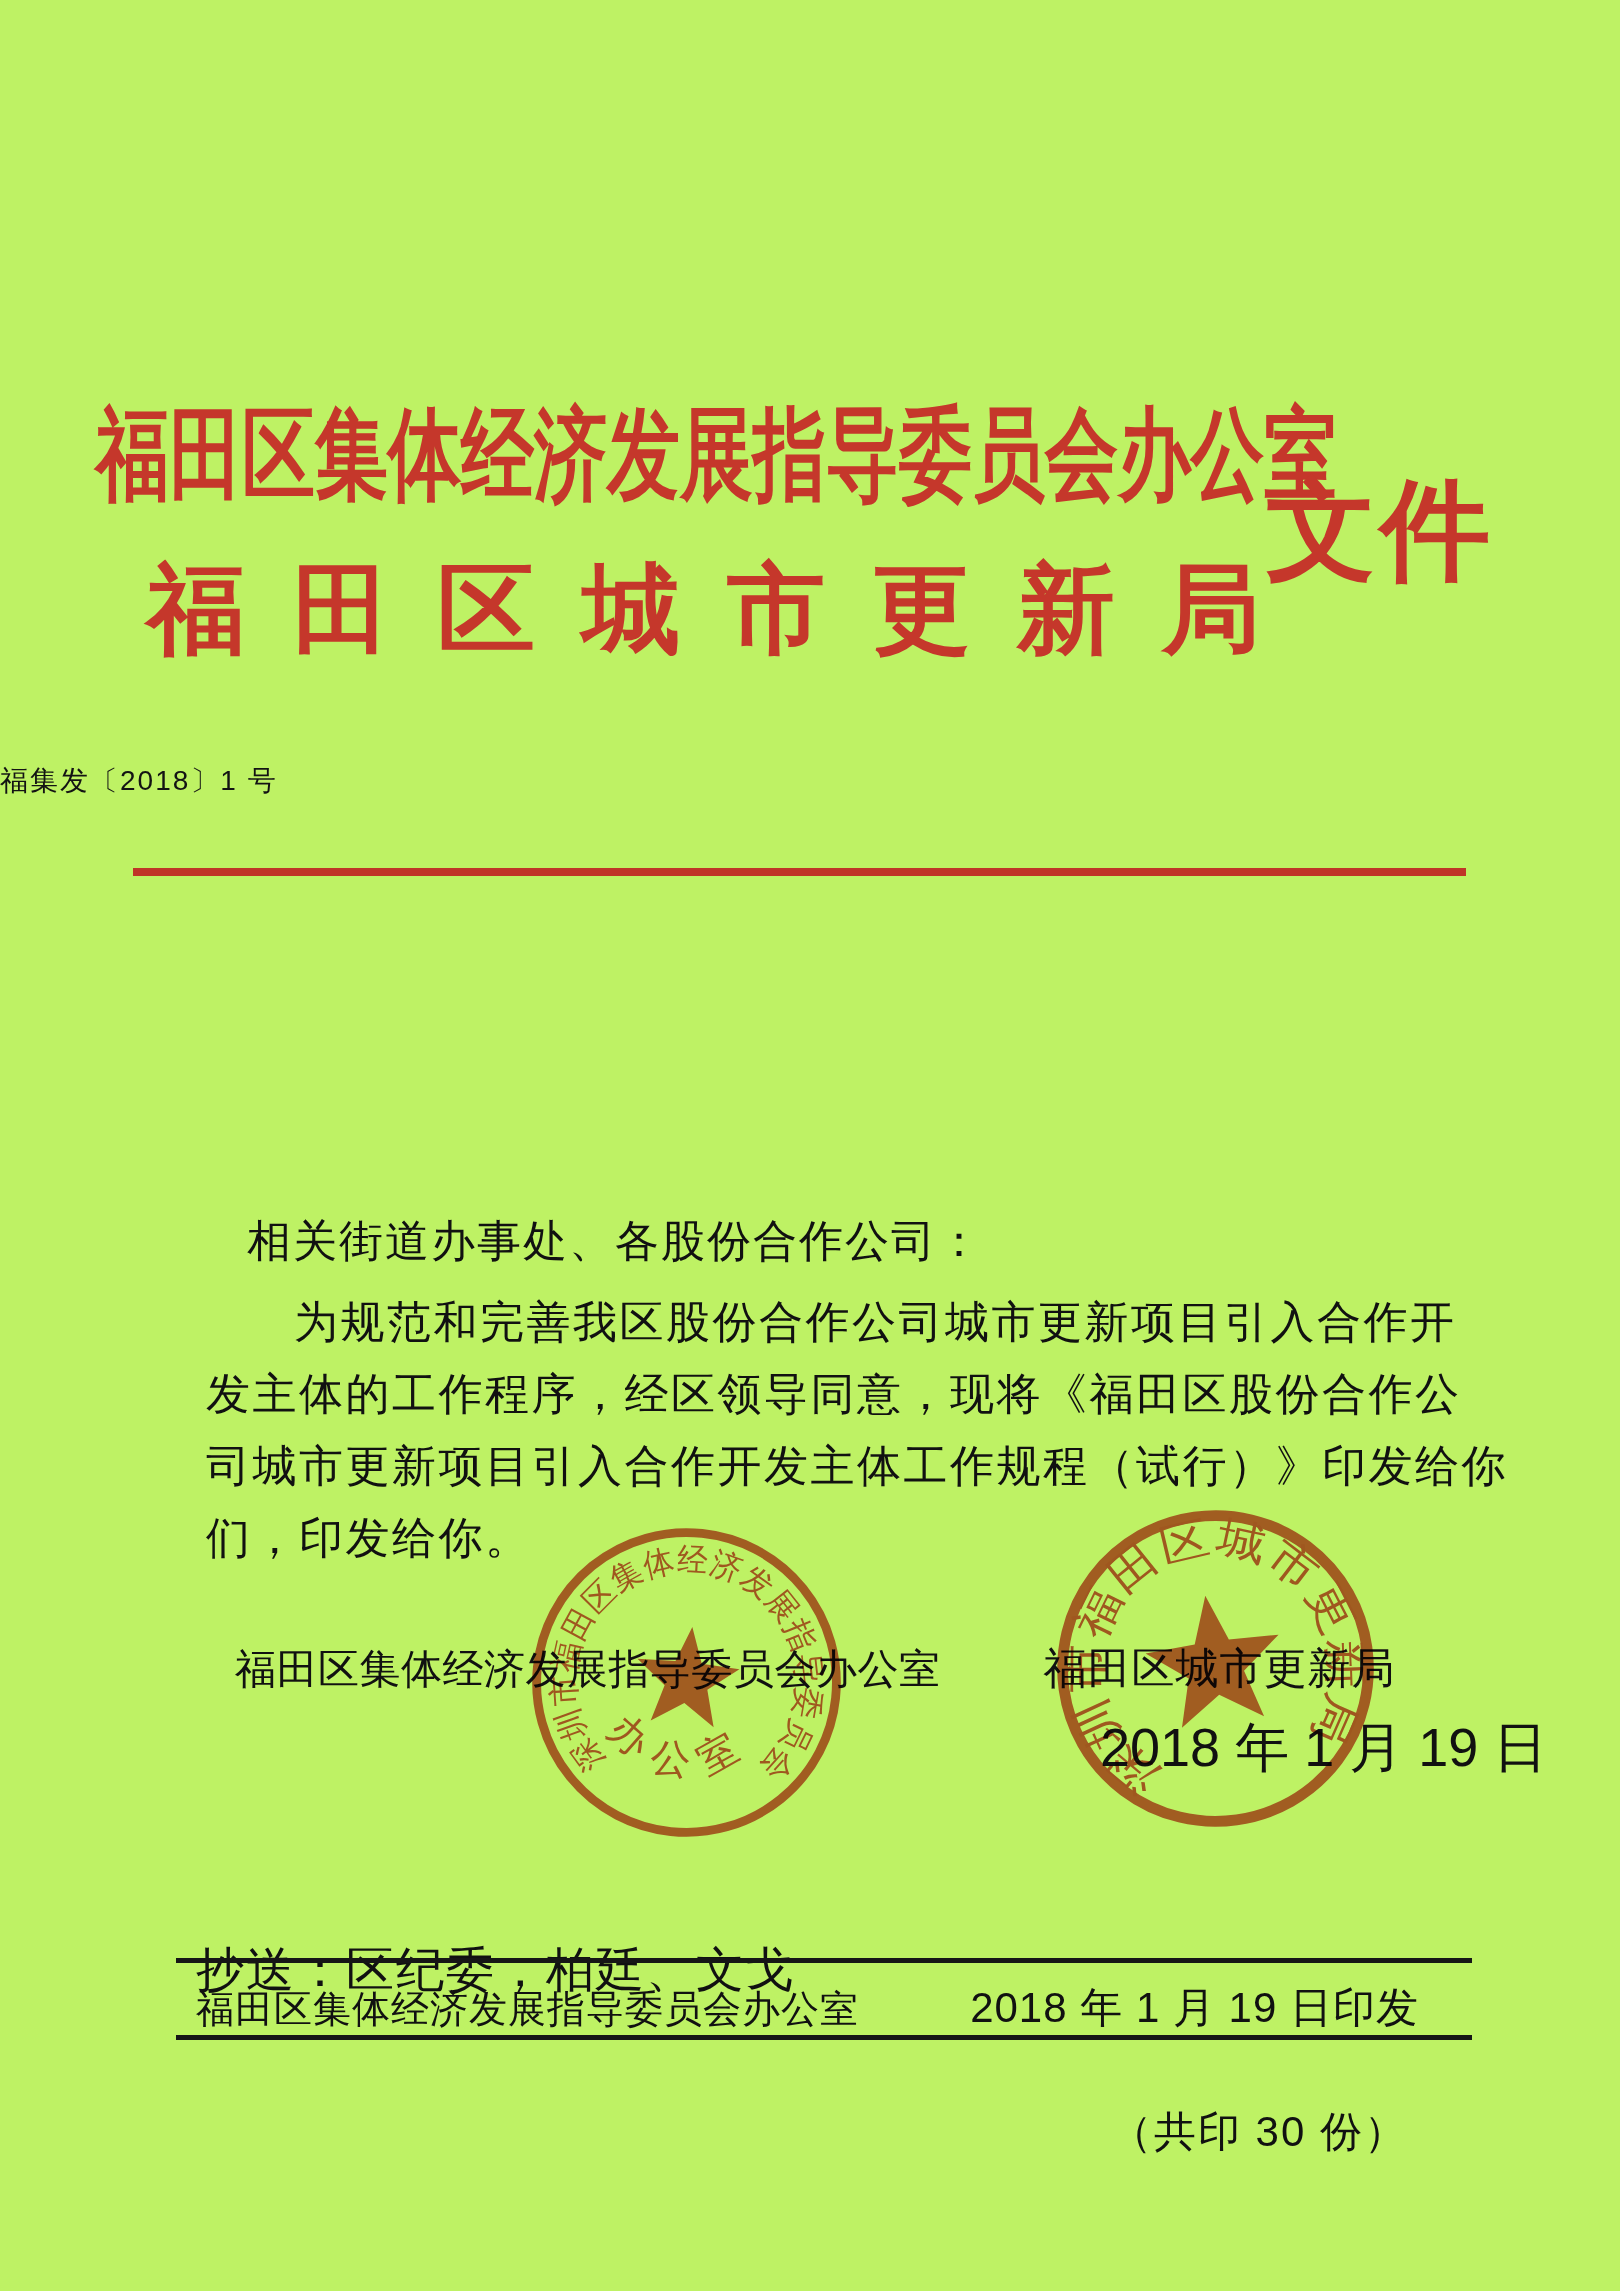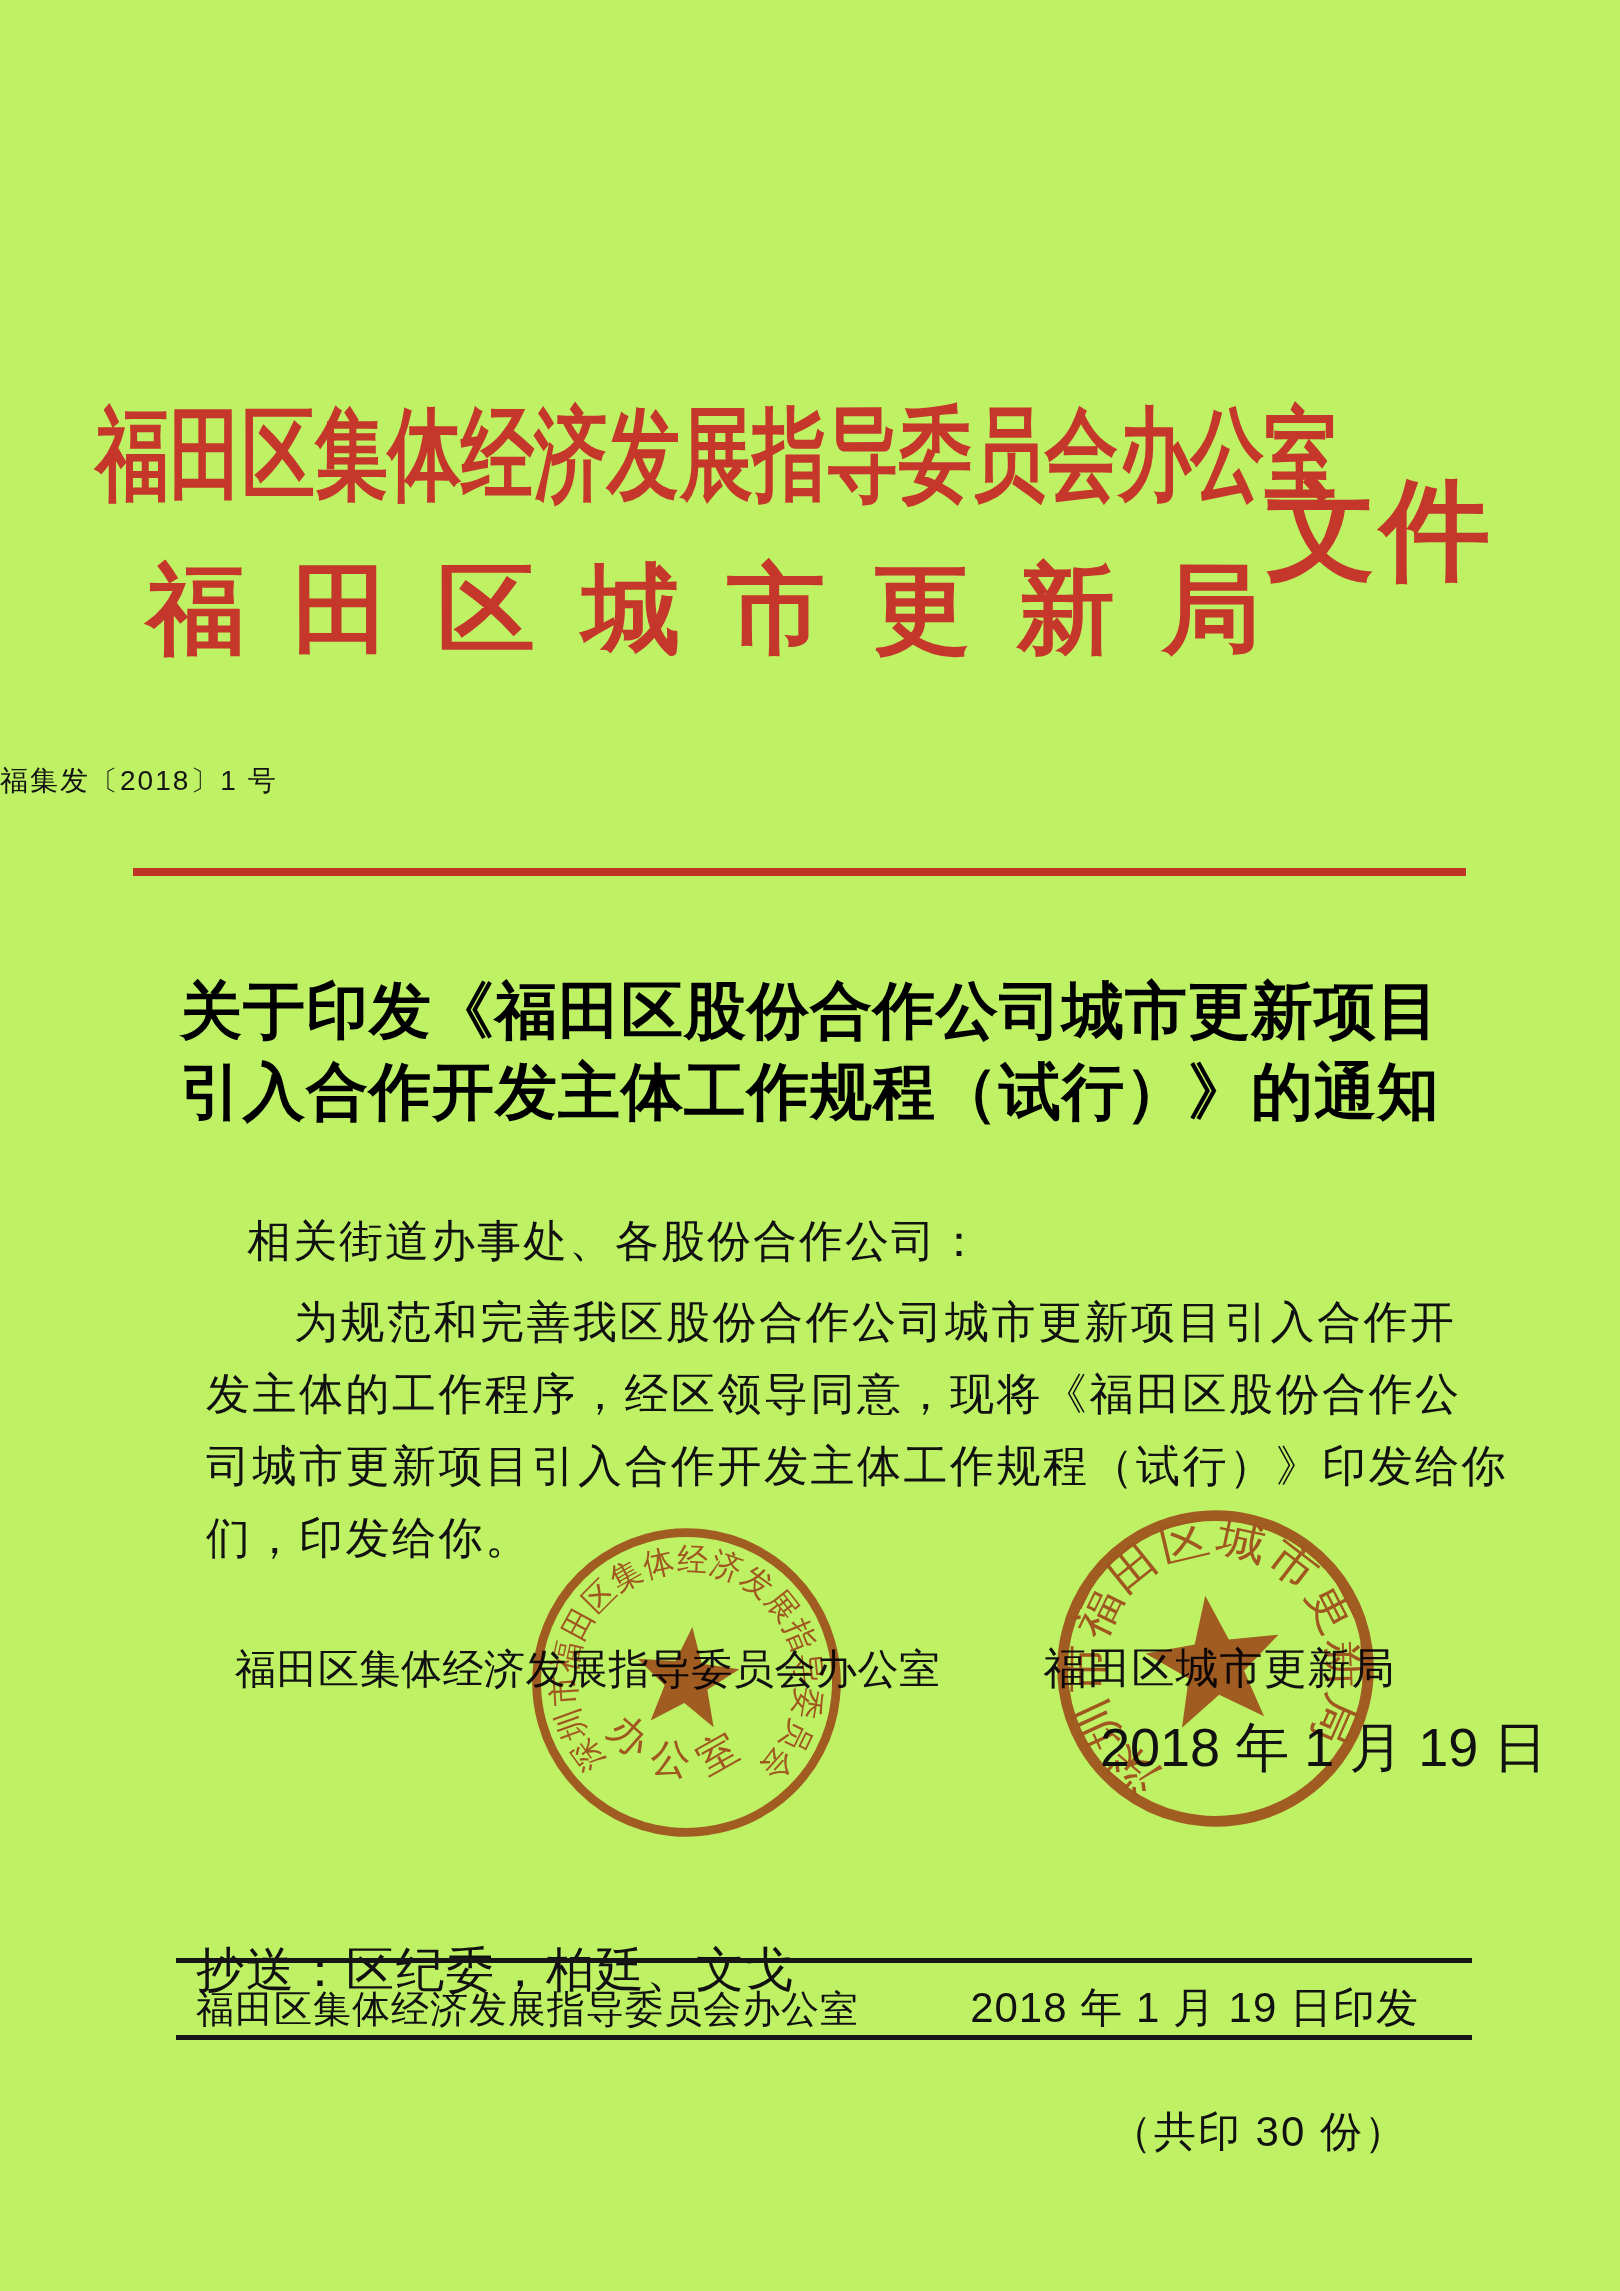--- a/index.html
+++ b/index.html
@@ -101,24 +101,20 @@
 
 <div class="page">
 
   <div class="abs org-line1">福田区集体经济发展指导委员会办公室</div>
   <div class="abs org-line2">福田区城市更新局</div>
   <div class="abs doc-type">文件</div>
 
   <div class="abs doc-number">福集发〔2018〕1 号</div>
   <div class="abs red-rule"></div>
 
-  <div class="abs title">
-    <div>关于印发《福田区股份合作公司城市更新项目</div>
-    <div>引入合作开发主体工作规程（试行）》的通知</div>
-  </div>
 
   <div class="abs salutation">相关街道办事处、各股份合作公司：</div>
   <div class="abs paragraph">
     <div class="pline indent">为规范和完善我区股份合作公司城市更新项目引入合作开</div>
     <div class="pline">发主体的工作程序，经区领导同意，现将《福田区股份合作公</div>
     <div class="pline">司城市更新项目引入合作开发主体工作规程（试行）》印发给你</div>
     <div class="pline">们，印发给你。</div>
   </div>
 
   <div class="abs sig-left">福田区集体经济发展指导委员会办公室</div>

